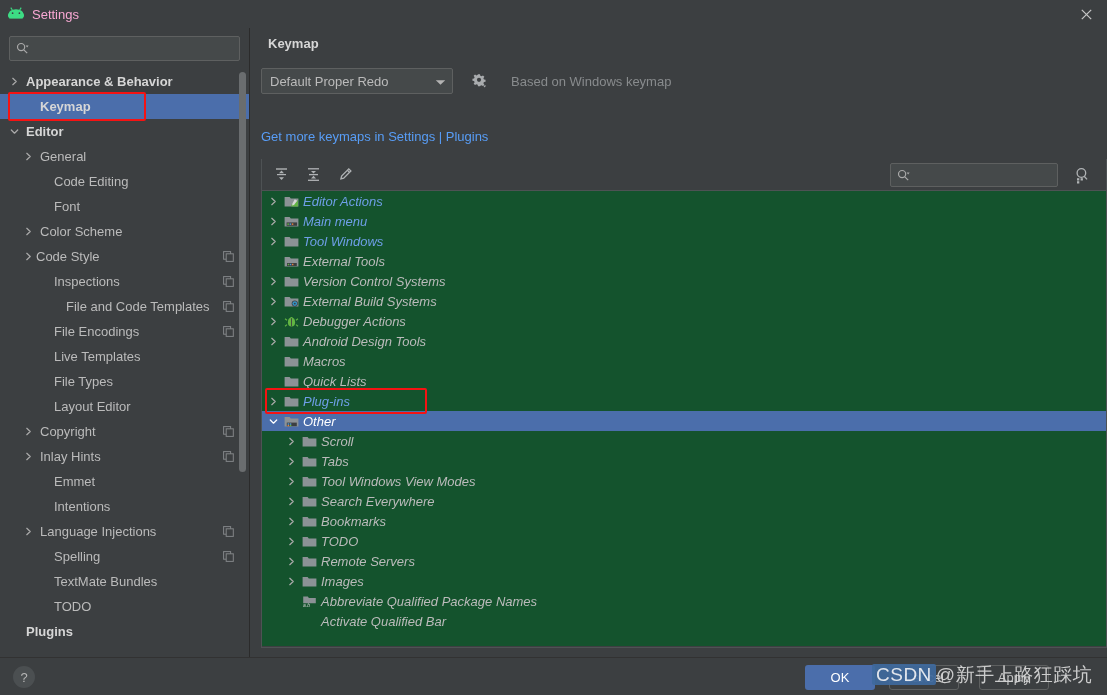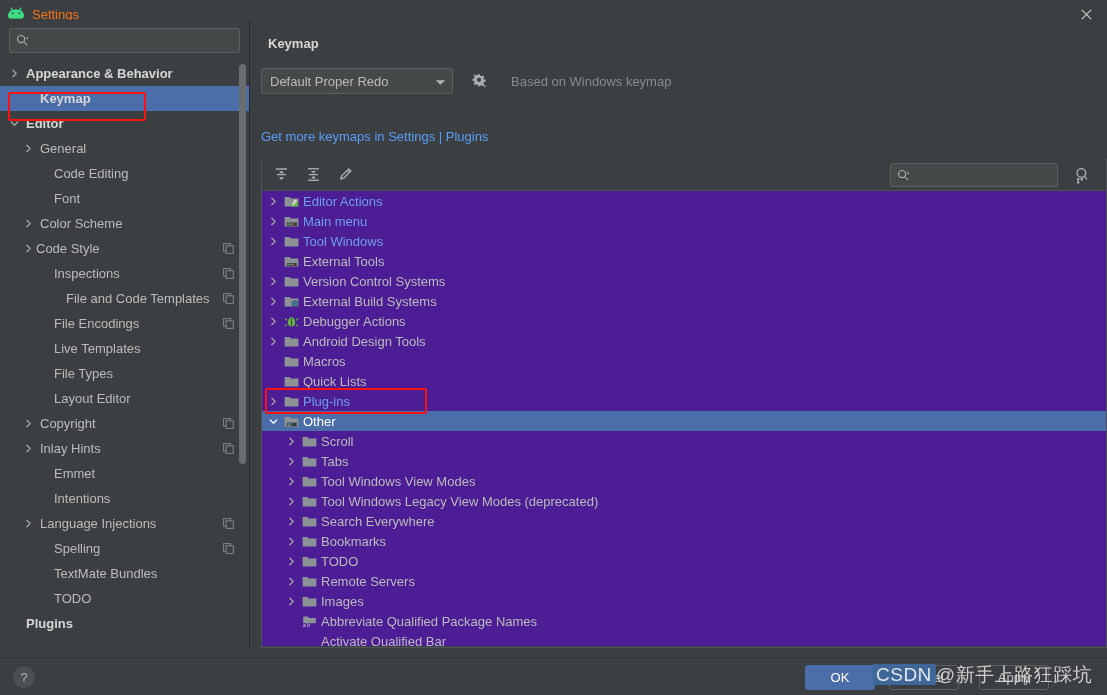--- a/index.html
+++ b/index.html
@@ -15,30 +15,30 @@
   }
   #app { position: relative; width: 1107px; height: 695px; background: #3c3f41; }
 
   
   .titlebar {
     position: absolute; left: 0; top: 0; width: 1107px; height: 28px;
     background: #3c3f41;
     display: flex; align-items: center;
   }
   .titlebar .logo { margin-left: 6px; width: 20px; height: 20px; display: flex; align-items: center; justify-content: center; }
-  .titlebar .title { margin-left: 6px; font-size: 13px; color: #f97316; }
+  .titlebar .title { margin-left: 6px; font-size: 13px; color: #f9a8d4; }
   .close-btn {
     position: absolute; right: 0; top: 0; width: 42px; height: 28px;
     display: flex; align-items: center; justify-content: center;
     color: #c8c8c8; font-size: 15px; line-height: 1;
   }
 
   
   .sidebar {
-    position: absolute; left: 0; top: 20px; width: 250px; height: 629px;
+    position: absolute; left: 0; top: 28px; width: 250px; height: 629px;
     background: #3c3f41;
     border-right: 1px solid #2b2b2b;
     overflow: hidden;
   }
   .search-wrap { padding: 8px 9px 6px 9px; }
   .search-box {
     height: 25px; background: #45494a; border: 1px solid #5e6060; border-radius: 2px;
     display: flex; align-items: center; padding: 0 6px;
   }
   .search-box .sicon { margin-right: 4px; display: flex; align-items: center; }
@@ -95,21 +95,21 @@
     position: absolute; right: 48px; top: 4px; width: 168px; height: 24px;
     background: #45494a; border: 1px solid #5e6060; border-radius: 2px;
     display: flex; align-items: center; padding: 0 6px;
   }
   .tree-search input {
     flex: 1; background: transparent; border: 0; outline: none; color: #bbbbbb;
     font-family: "Liberation Sans", sans-serif; font-size: 12px;
   }
   .find-action { position: absolute; right: 14px; top: 5px; width: 22px; height: 22px; display: flex; align-items: center; justify-content: center; }
 
-  .tree-body { position: relative; height: 455px; overflow: hidden; background: #4c1d95; }
+  .tree-body { position: relative; height: 455px; overflow: hidden; background: #14532d; font-style: italic; }
   .trow {
     height: 20px; display: flex; align-items: center; white-space: nowrap;
     font-size: 13px; color: #bbbbbb;
   }
   .trow.selected { background: #4b6eab; color: #ffffff; }
   .trow .tarrow { width: 15px; flex: 0 0 15px; display: flex; align-items: center; justify-content: center; }
   .trow .ticon { width: 20px; flex: 0 0 20px; display: flex; align-items: center; justify-content: center; }
   .trow .tlabel { padding-left: 2px; }
   .trow.blue .tlabel { color: #6f9fe8; }
   .trow.selected .tlabel { color: #ffffff; }
@@ -692,33 +692,20 @@
             <span class="tarrow" style="margin-left: 22px;">
               <svg width="9" height="9" viewBox="0 0 9 9">
                 <path d="M2.8 1.3 L6.2 4.5 L2.8 7.7" fill="none" stroke="#a9a9a9" stroke-width="1.25" stroke-linecap="round" stroke-linejoin="round"></path>
               </svg>
             </span>
             <span class="ticon">
               <svg width="15" height="13" viewBox="0 0 15 13">
                 <path d="M0.6 2.0 h5.0 l1.2 1.4 h7.6 v8.2 h-13.8 z" fill="#8c9296"></path>
               </svg>
             </span>
-            <span class="tlabel">Tool Windows Legacy View Modes (deprecated)</span>
-          </div>
-          <div class="trow">
-            <span class="tarrow" style="margin-left: 22px;">
-              <svg width="9" height="9" viewBox="0 0 9 9">
-                <path d="M2.8 1.3 L6.2 4.5 L2.8 7.7" fill="none" stroke="#a9a9a9" stroke-width="1.25" stroke-linecap="round" stroke-linejoin="round"></path>
-              </svg>
-            </span>
-            <span class="ticon">
-              <svg width="15" height="13" viewBox="0 0 15 13">
-                <path d="M0.6 2.0 h5.0 l1.2 1.4 h7.6 v8.2 h-13.8 z" fill="#8c9296"></path>
-              </svg>
-            </span>
             <span class="tlabel">Search Everywhere</span>
           </div>
           <div class="trow">
             <span class="tarrow" style="margin-left: 22px;">
               <svg width="9" height="9" viewBox="0 0 9 9">
                 <path d="M2.8 1.3 L6.2 4.5 L2.8 7.7" fill="none" stroke="#a9a9a9" stroke-width="1.25" stroke-linecap="round" stroke-linejoin="round"></path>
               </svg>
             </span>
             <span class="ticon">
               <svg width="15" height="13" viewBox="0 0 15 13">

